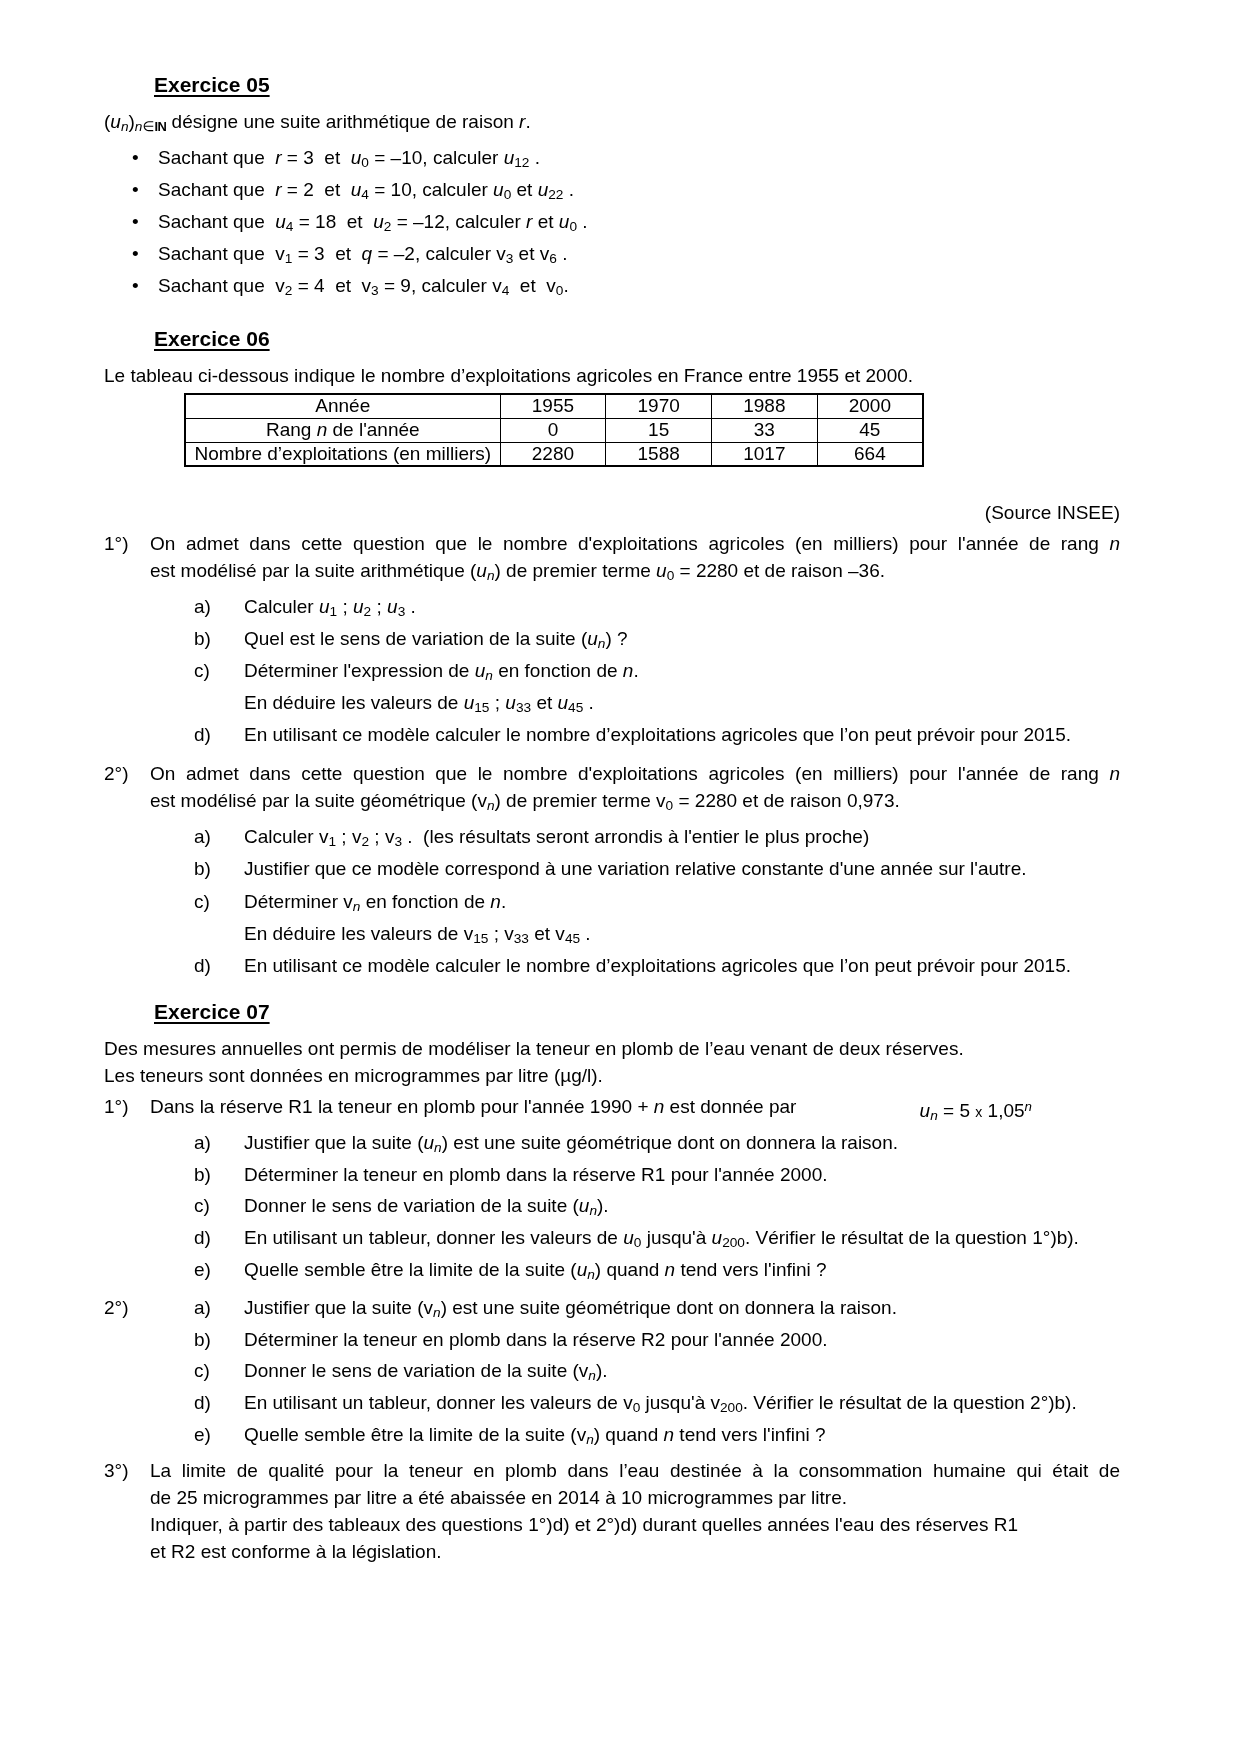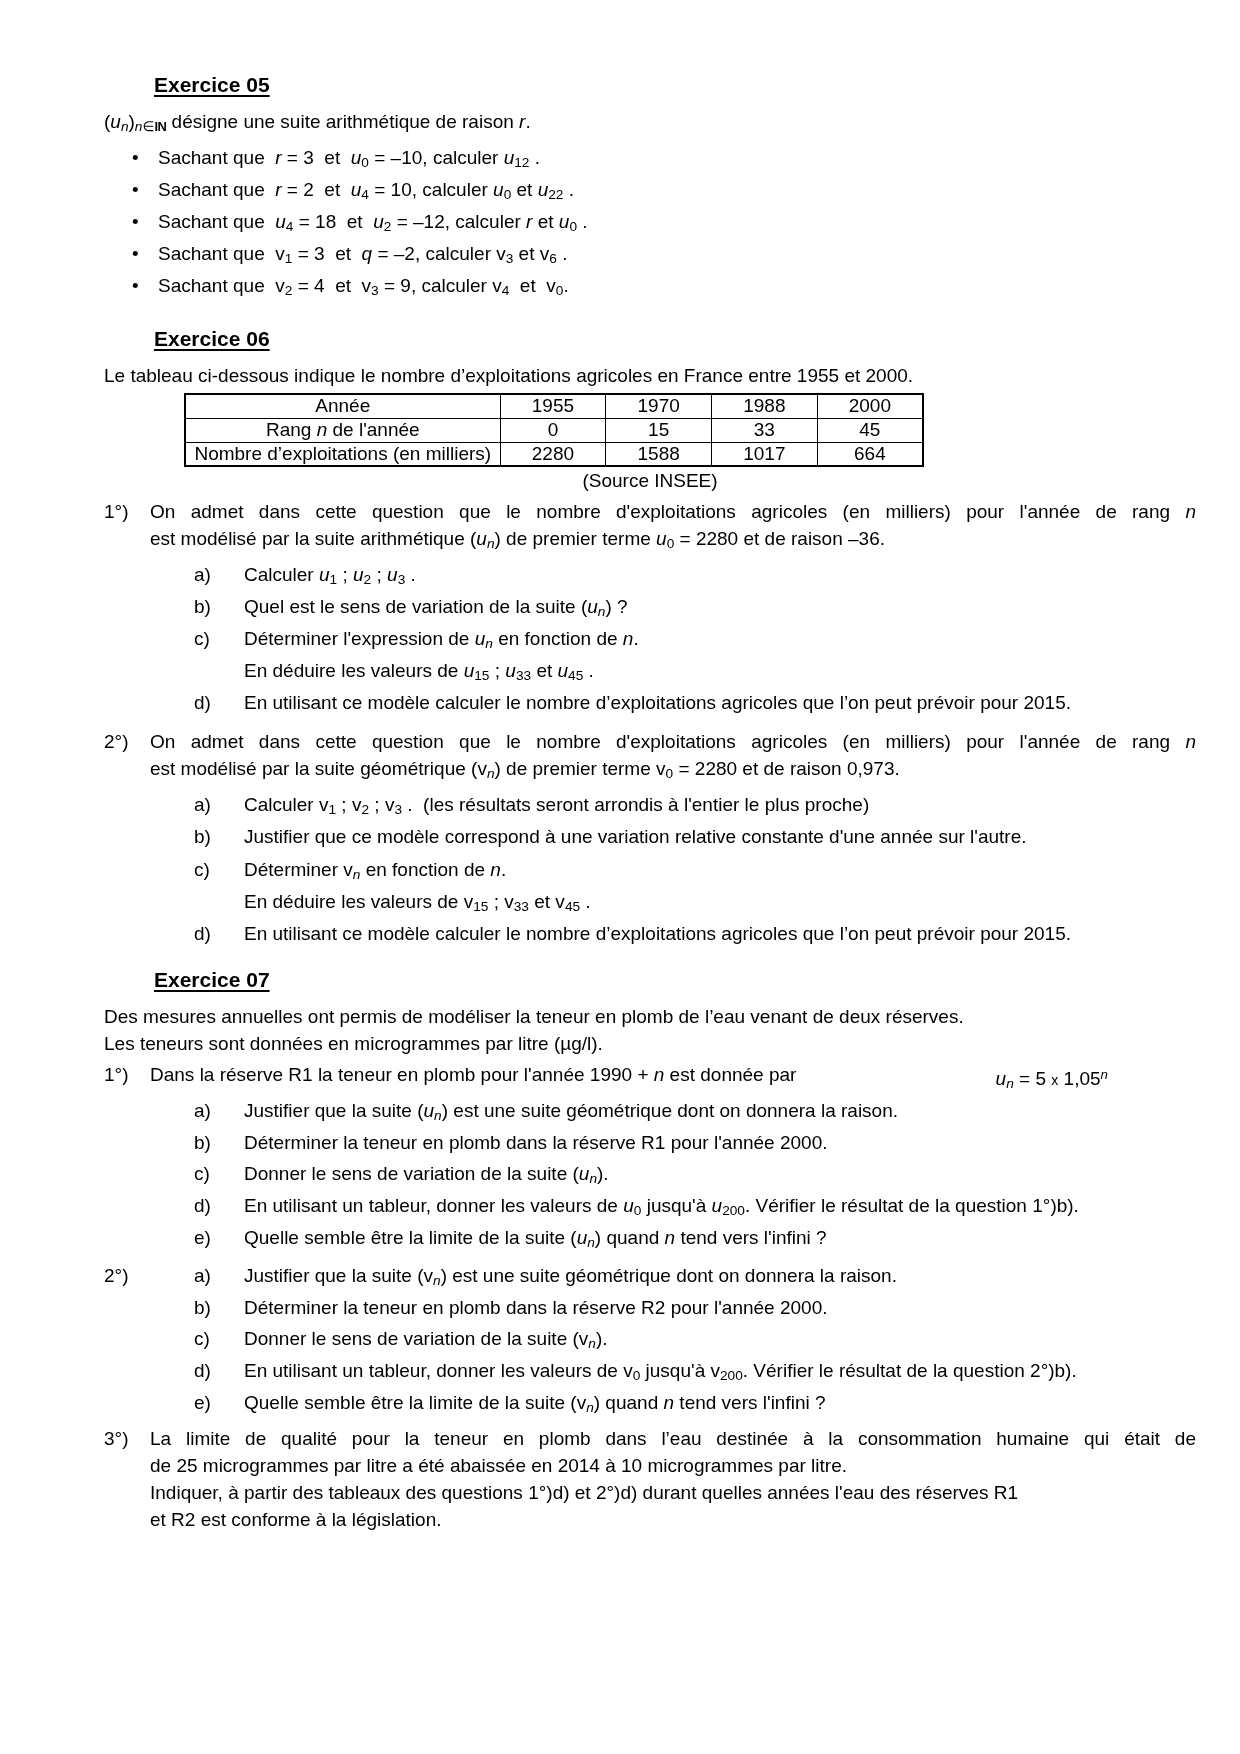--- a/index.html
+++ b/index.html
@@ -1,20 +1,20 @@
 <!DOCTYPE html>
 <html lang="fr"><head>
 <meta charset="utf-8">
 <style>
   * { margin:0; padding:0; box-sizing:border-box; }
   html,body { background:#e8e8e8; }
   .page {
     width:1240px; min-height:1754px; margin:0 auto; background:#fff;
     font-family:"Liberation Sans", sans-serif; color:#000;
-    padding:72px 44px 0 104px; position:relative;
+    padding:72px 120px 0 104px; position:relative;
   }
   .h-ex {
     font-size:21px; font-weight:bold; line-height:26px;
     text-decoration:underline; text-underline-offset:3px; text-decoration-thickness:2px;
     margin-left:50px;
   }
   .line { font-size:19px; line-height:27px; }
   .seg-i   { font-style:italic; }
   .seg-sub { font-size:72%; vertical-align:-0.22em; }
   .seg-subi{ font-size:72%; vertical-align:-0.22em; font-style:italic; }
@@ -34,21 +34,21 @@
   .agri-table {
     border-collapse:collapse; margin:4px 0 0 80px;
     border:2px solid #000; width:740px;
   }
   .agri-table td {
     border:1px solid #000; text-align:center; font-size:19px;
     height:24px; line-height:22px; padding:0 4px;
   }
   .agri-table td.lbl { width:316px; }
   .agri-table td.val { width:106px; }
-  .source-note { text-align:center; font-size:19px; line-height:27px; }
+  .source-note { text-align:right; font-size:19px; line-height:27px;margin-top:32px; }
   .qrow { display:flex; }
   .qnum { flex:0 0 46px; font-size:19px; line-height:27px; }
   .qbody { flex:1; min-width:0; }
   .items { margin-left:44px; }
   .item { display:flex; }
   .ilabel { flex:0 0 38px; font-size:19px; line-height:27px; }
   .itext { flex:1;margin-left:12px; }
   .fill { text-align:justify; text-align-last:justify; }
   .lead-flex { display:flex; }
   .formula { margin-left:auto; margin-right:88px; white-space:nowrap;text-align:right; }

